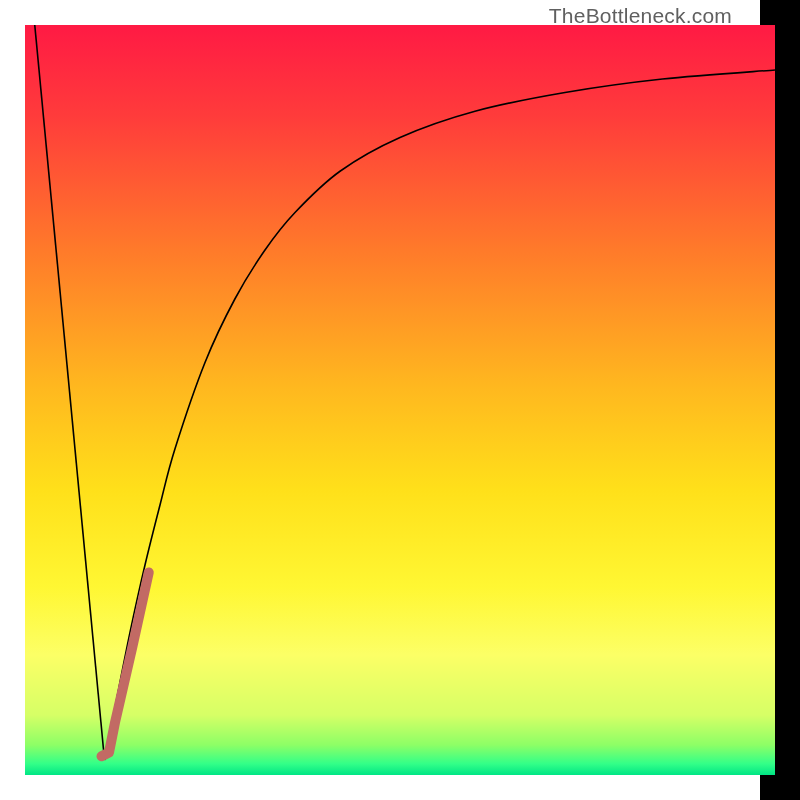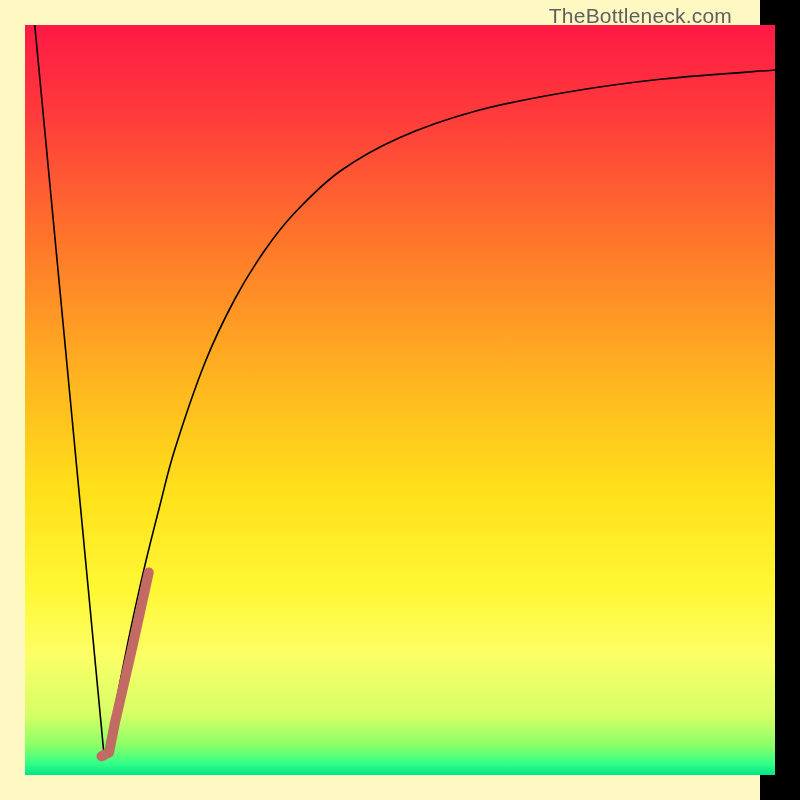--- a/index.html
+++ b/index.html
@@ -8,21 +8,21 @@
     width: 800px;
     height: 800px;
     overflow: hidden;
     background: #000;
     font-family: Arial, Helvetica, sans-serif;
   }
   .frame {
     position: relative;
     width: 760px;
     height: 800px;
-    background: #fef9c3;
+    background: #ffffff;
   }
   .plot-area {
     position: absolute;
     left: 25px;
     top: 25px;
     width: 750px;
     height: 750px;
     overflow: hidden;
   }
   .gradient-bg {

